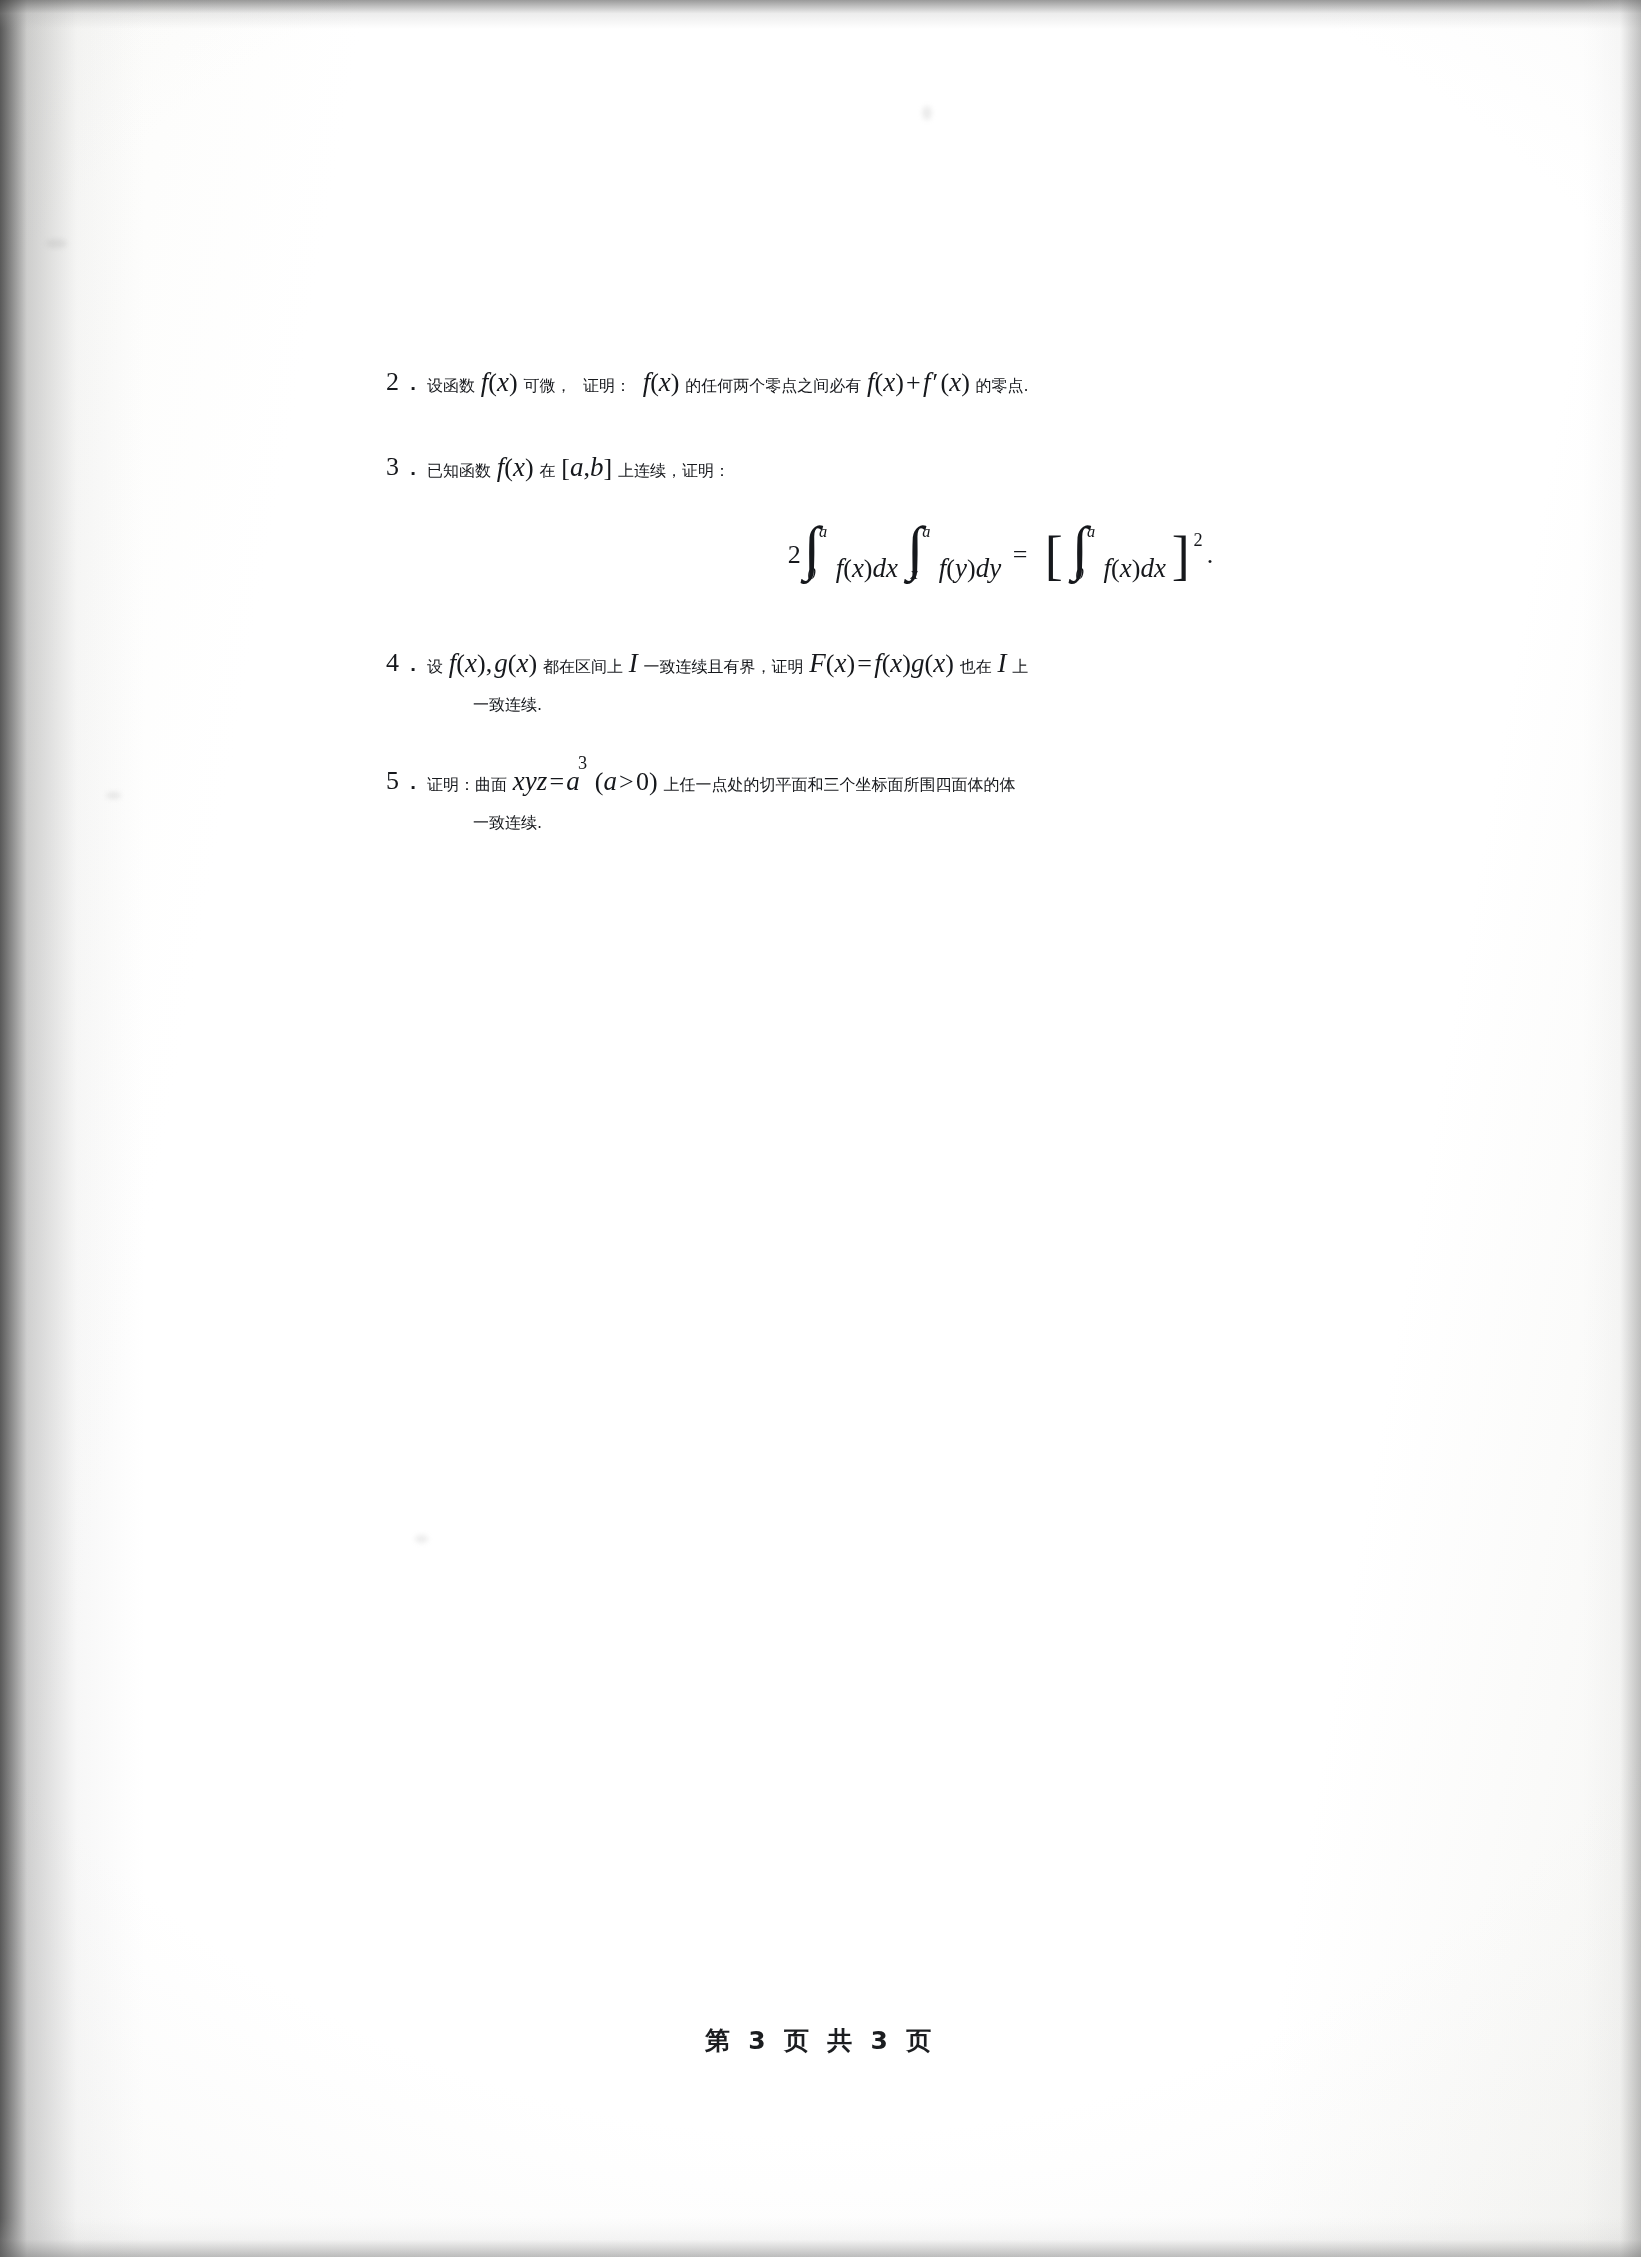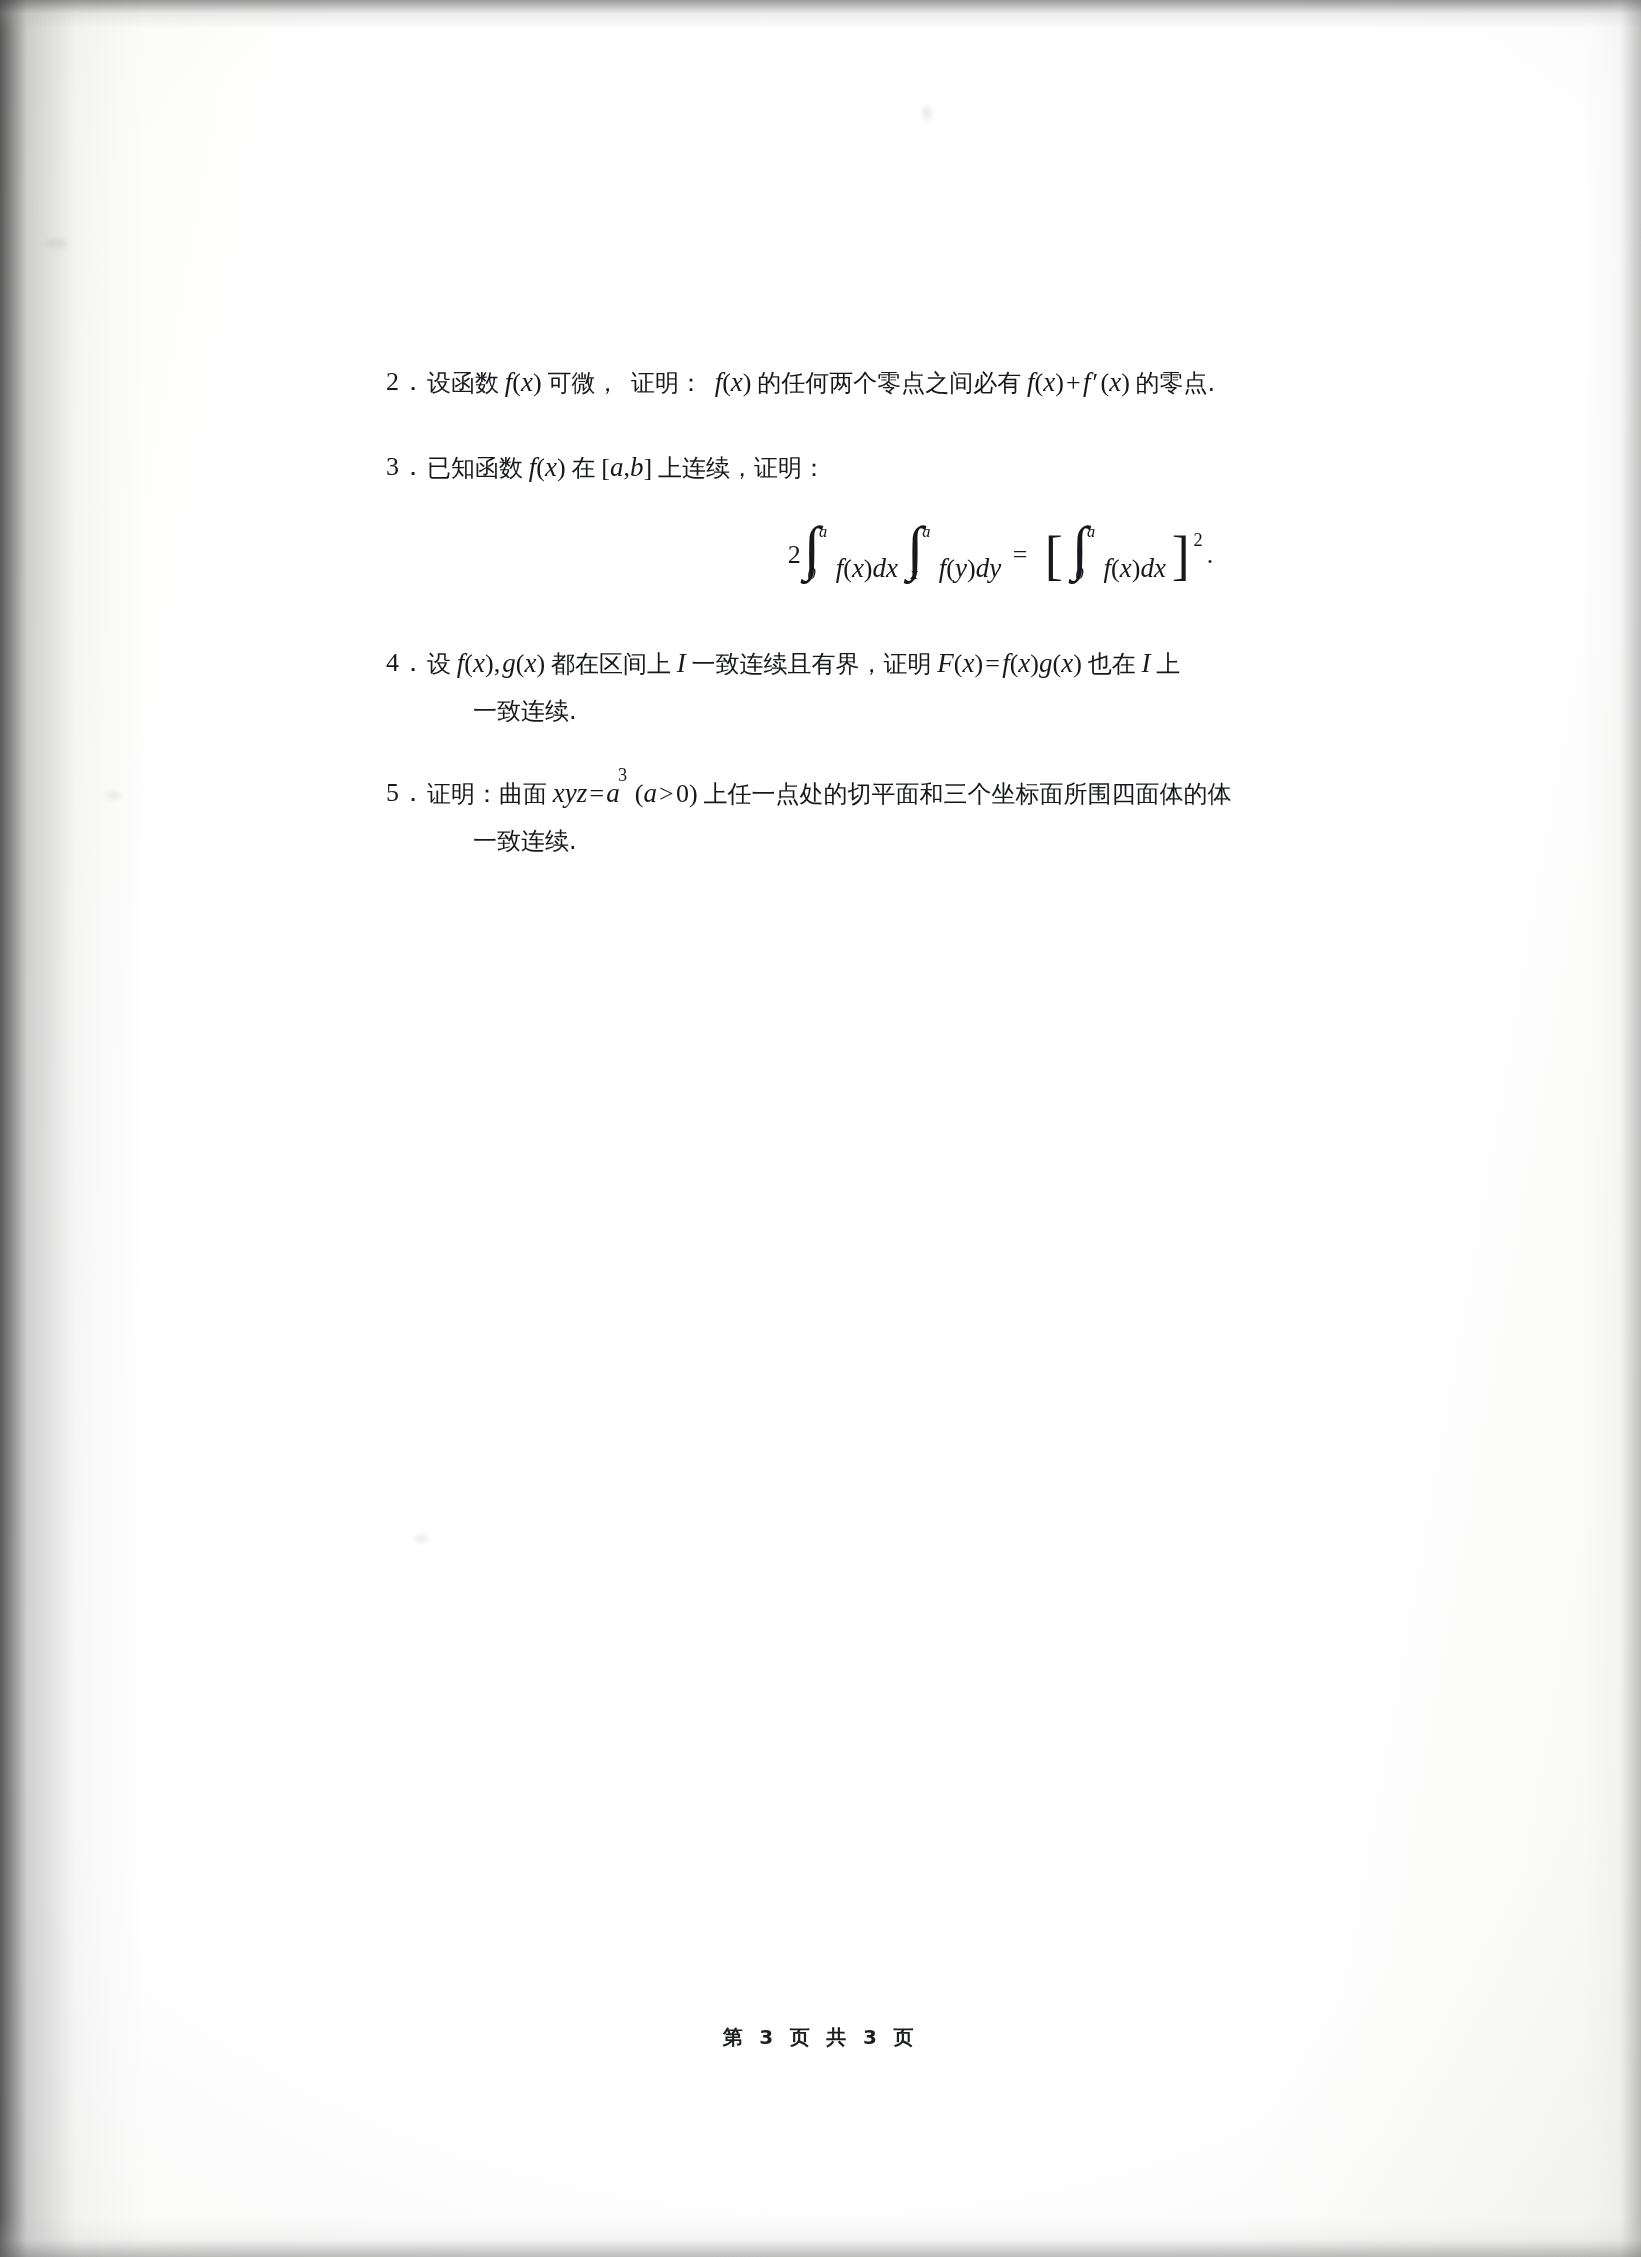--- a/index.html
+++ b/index.html
@@ -80,21 +80,21 @@
   .item .num {
     flex: 0 0 auto;
     white-space: nowrap;
     letter-spacing: 1px;
   }
   .item .body {
     flex: 1 1 auto;
   }
   .cjk {
     font-family: "DejaVu Sans", "Liberation Sans", sans-serif;
-    font-size: 24px;
+    font-size: 16px;
   }
   .mi {
     font-family: "Liberation Serif", serif;
     font-style: italic;
     font-size: 27px;
   }
   .mn, .mo {
     font-family: "Liberation Serif", serif;
     font-style: normal;
     font-size: 26px;
@@ -176,21 +176,21 @@
 
   .footer {
     position: absolute;
     left: 0;
     top: 2024px;
     width: 100%;
     text-align: center;
     color: #1b1d20;
     font-family: "DejaVu Sans", "Liberation Sans", sans-serif;
     font-weight: bold;
-    font-size: 20px;
+    font-size: 25px;
     letter-spacing: 4.8px;
   }
 </style>
 </head>
 <body>
 
 <div class="page">
   <div class="paper-tint"></div>
   <div class="edge-dark-left"></div>
   <div class="edge-dark-top"></div>

